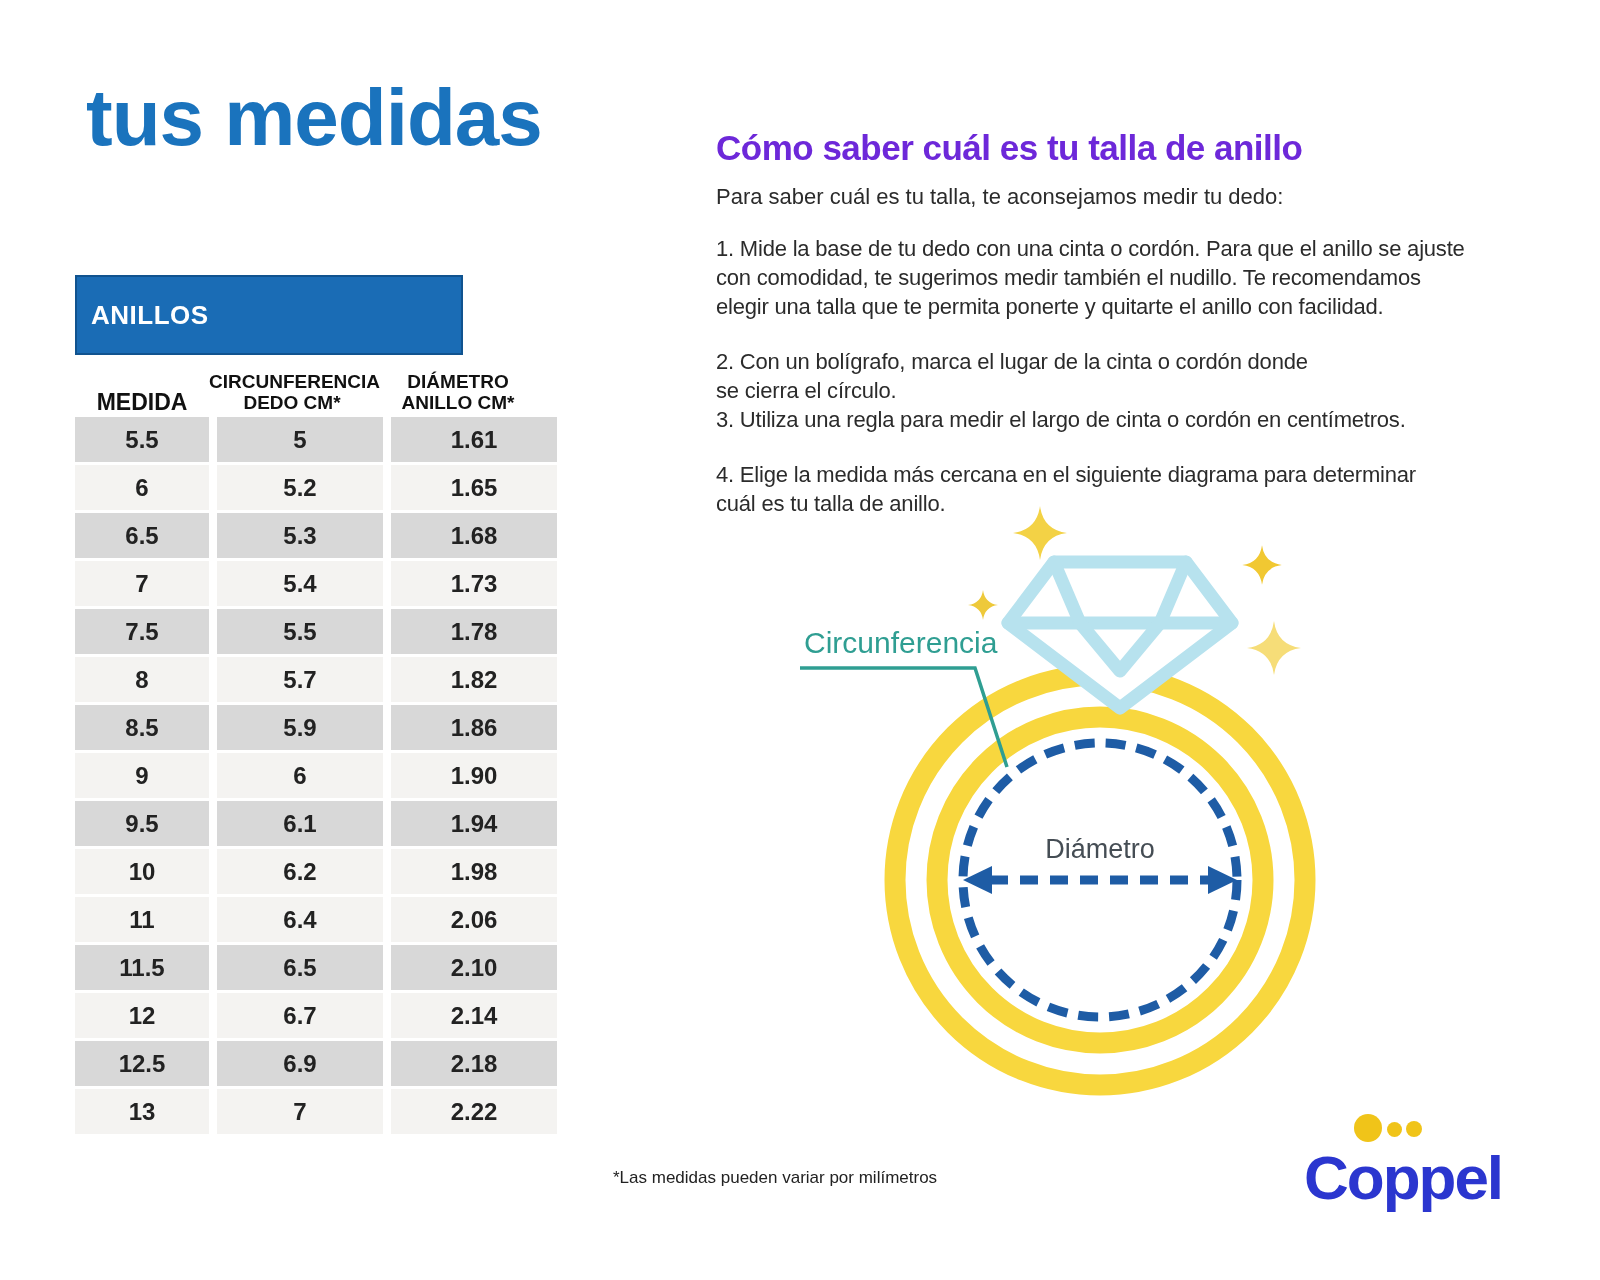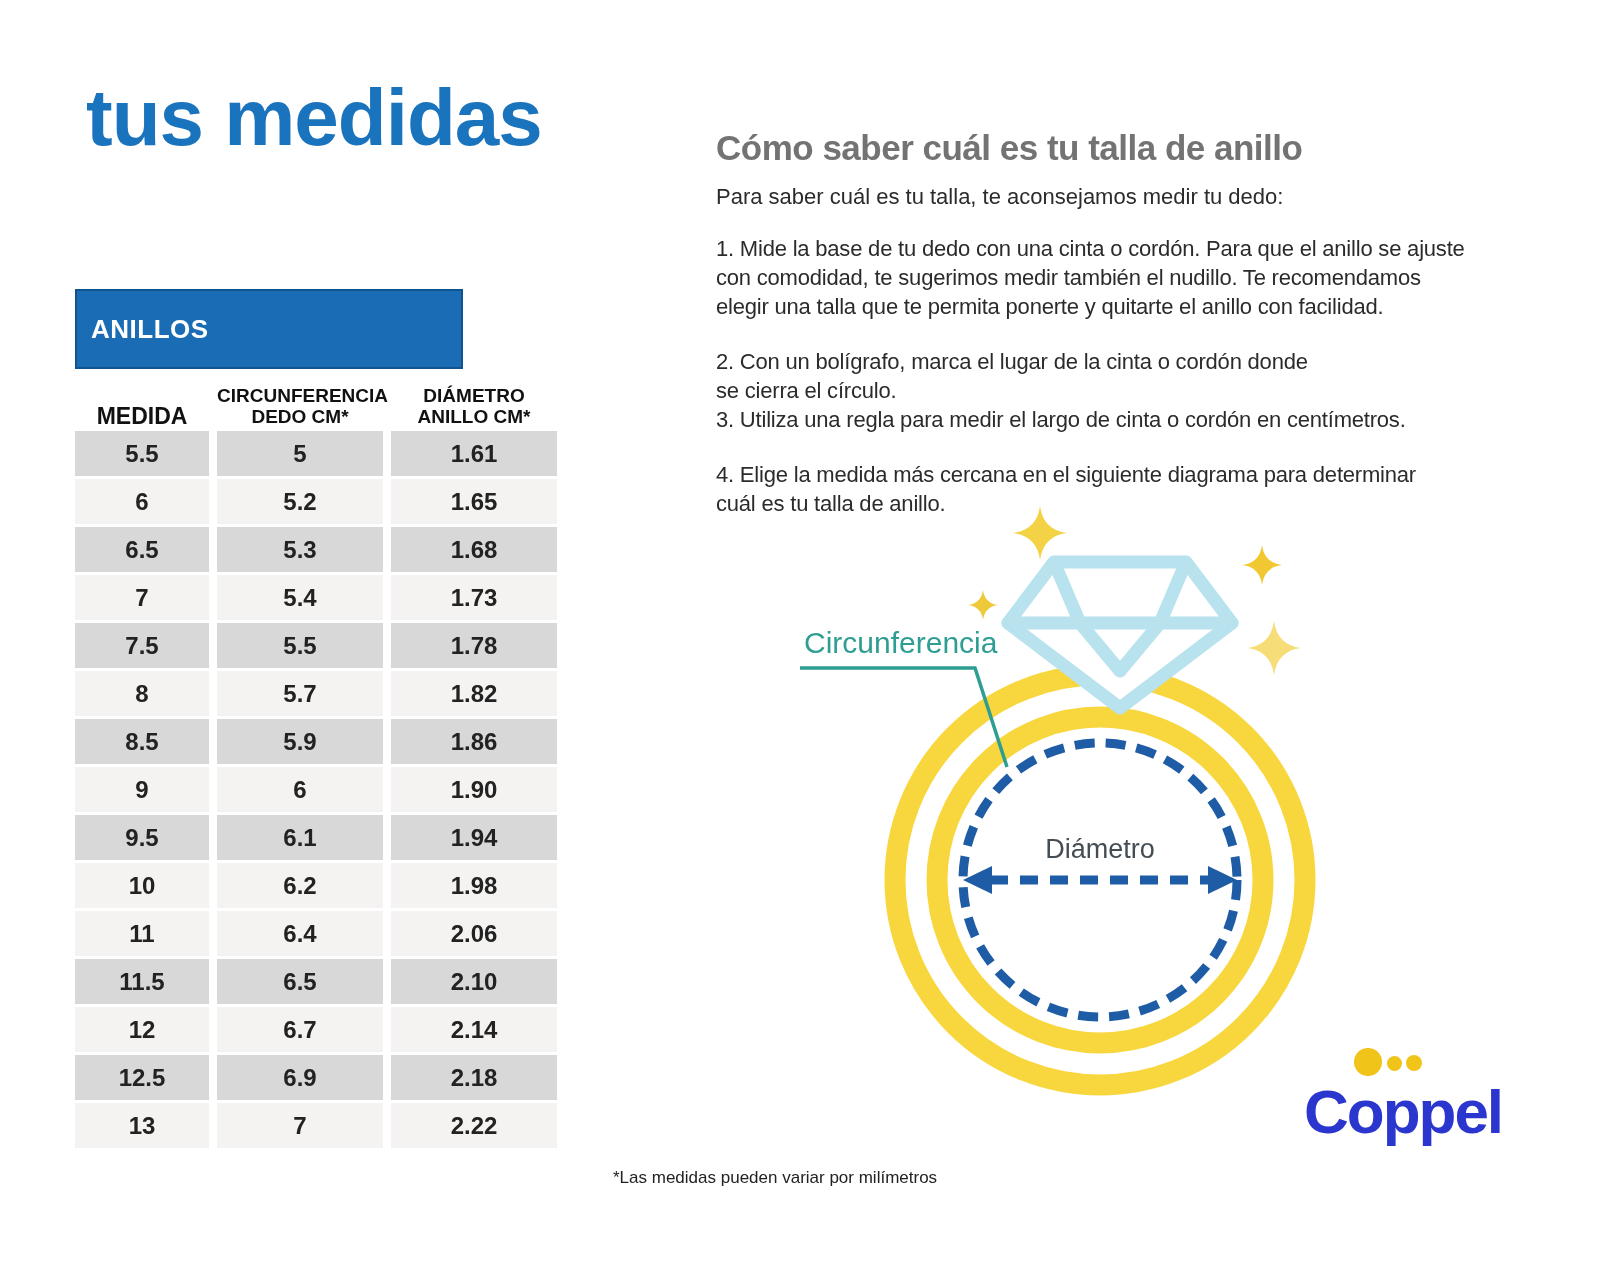--- a/index.html
+++ b/index.html
@@ -7,62 +7,62 @@
     width:1600px; height:1280px; background:#ffffff;
     font-family:"Liberation Sans", sans-serif;
   }
   .canvas { position:relative; width:1600px; height:1280px; overflow:hidden; background:#ffffff; }
 
   
   .title {
     position:absolute; left:86px; top:76px;
     color:#1a73bd; font-weight:bold; font-size:80px; line-height:84px; letter-spacing:-1px;
   }
-  .rings-table { position:absolute; left:75px; top:289px; width:388px; }
+  .rings-table { position:absolute; left:75px; top:275px; width:388px; }
   .table-banner {
     height:80px; background:#1a6cb5; border:2px solid #10538f; box-sizing:border-box;
     display:flex; align-items:center; padding-left:14px;
   }
   .table-banner span { color:#ffffff; font-size:26px; font-weight:bold; letter-spacing:0.5px; }
   .thead {
-    display:grid; grid-template-columns:134px 166px 166px; column-gap:8px;
+    display:grid; grid-template-columns:134px 166px 166px; 
     margin-top:6px; height:56px; align-items:end;
   }
   .th {
     text-align:center; font-weight:bold; font-size:19px; line-height:21px;
     white-space:pre-line; padding-bottom:4px; color:#111111;
   }
   .th1 { font-size:23px; }
   .trow { display:grid; grid-template-columns:134px 166px 166px; column-gap:8px; margin-bottom:3px; }
   .tcell {
     height:45px; display:flex; align-items:center; justify-content:center;
     font-size:24px; font-weight:bold; color:#222222;
   }
   .trow.dark .tcell { background:#d8d8d8; }
   .trow.light .tcell { background:#f4f3f1; }
 
   
   .heading {
     position:absolute; left:716px; top:128px;
-    font-size:35px; font-weight:bold; color:#737373; letter-spacing:-0.5px;
+    font-size:35px; font-weight:bold; color:#6d28d9; letter-spacing:-0.5px;
   }
   .intro { position:absolute; left:716px; top:184px; font-size:22px; color:#2b2b2b; }
   .steps {
     position:absolute; left:716px; top:234px; width:820px;
     font-size:22px; color:#2b2b2b; line-height:29px;
   }
   .steps p { margin:0 0 26px 0; white-space:pre-line; letter-spacing:-0.2px; }
   .footnote { position:absolute; left:613px; top:1168px; font-size:17px; color:#222222; }
 
   
   .diagram { position:absolute; left:0; top:0; width:1600px; height:1280px; pointer-events:none; }
   .diagram text { font-family:"Liberation Sans", sans-serif; }
 
   
-  .logo { position:absolute; left:1300px; top:1028px; width:230px; height:130px; }
+  .logo { position:absolute; left:1300px; top:1094px; width:230px; height:130px; }
   .logo-text {
     position:absolute; left:4px; top:48px;
     font-size:62px; font-weight:bold; color:#2b36cf; letter-spacing:-2px;
   }
   .dot { position:absolute; border-radius:50%; background:#f0c419; }
   .dot-big { left:54px; top:20px; width:28px; height:28px; }
   .dot-mid { left:87px; top:28px; width:15px; height:15px; }
   .dot-sm  { left:106px; top:27px; width:16px; height:16px; }
 </style>
 </head>

